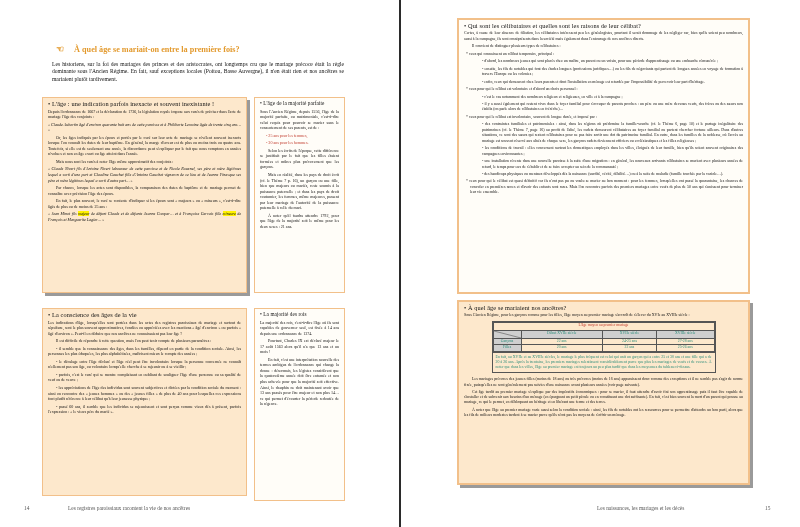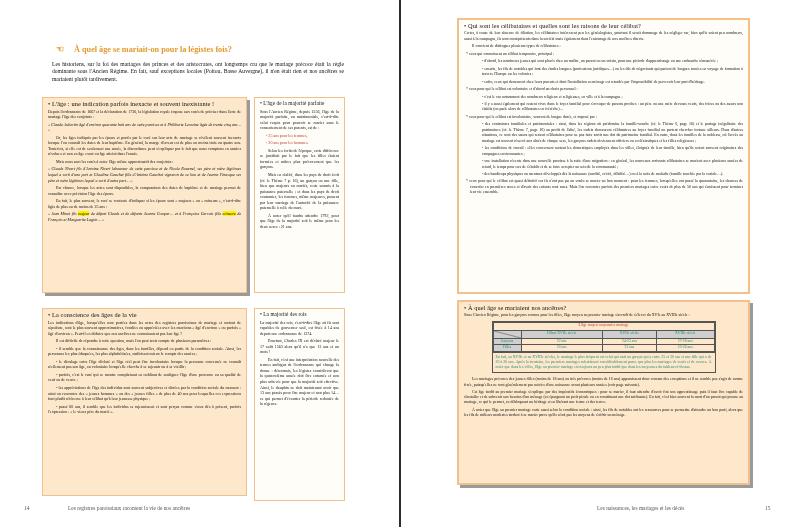--- a/index.html
+++ b/index.html
@@ -41,21 +41,21 @@
   .table-note { color: #2a8c7a; font-size: 3.9px; line-height: 5.2px; padding: 2px 3px; border-top: 1px solid #555; background: #fde8cc; text-align: justify; }
 
   .footer { position: absolute; top: 505px; font-size: 5.4px; color: #555; }
 </style>
 </head>
 <body>
 
 <div class="page page-left">
   <div class="section-title">
     <span class="hand">☜</span>
-    <span>À quel âge se mariait-on pour la légistes fois?</span>
+    <span>À quel âge se mariait-on entre la première fois?</span>
   </div>
   <p class="intro">Les historiens, sur la foi des mariages des princes et des aristocrates, ont longtemps cru que le mariage précoce était la règle dominante sous l'Ancien Régime. En fait, sauf exceptions locales (Poitou, Basse Auvergne), il n'en était rien et nos ancêtres se mariaient plutôt tardivement.</p>
 
   <div class="box tinted shadow" style="left:42px; top:97px; width:205px; height:196px;">
     <div class="box-inner">
       <h3 class="big">• L'âge : une indication parfois inexacte et souvent inexistante !</h3>
       <p>Depuis l'ordonnance de 1667 et la déclaration de 1736, la législation royale impose aux curés de préciser dans l'acte de mariage l'âge des conjoints :</p>
       <p class="it">« Claude Aubertin âgé d'environ quarante huit ans de cette paroisse et à Philiberte Lemoine âgée de trente cinq ans… »</p>
       <p class="ind">Or, les âges indiqués par les époux et portés par le curé sur leur acte de mariage se révèlent souvent inexacts lorsque l'on connaît les dates de leur baptême. En général, la marge d'erreur est de plus ou moins trois ou quatre ans. Toutefois, si elle est de seulement une année, la discordance peut s'expliquer par le fait que nous comptons en années révolues et non en âge exact ou âge atteint dans l'année.</p>
       <p class="ind">Mais nous sont les curés à noter l'âge même approximatif des conjoints :</p>

